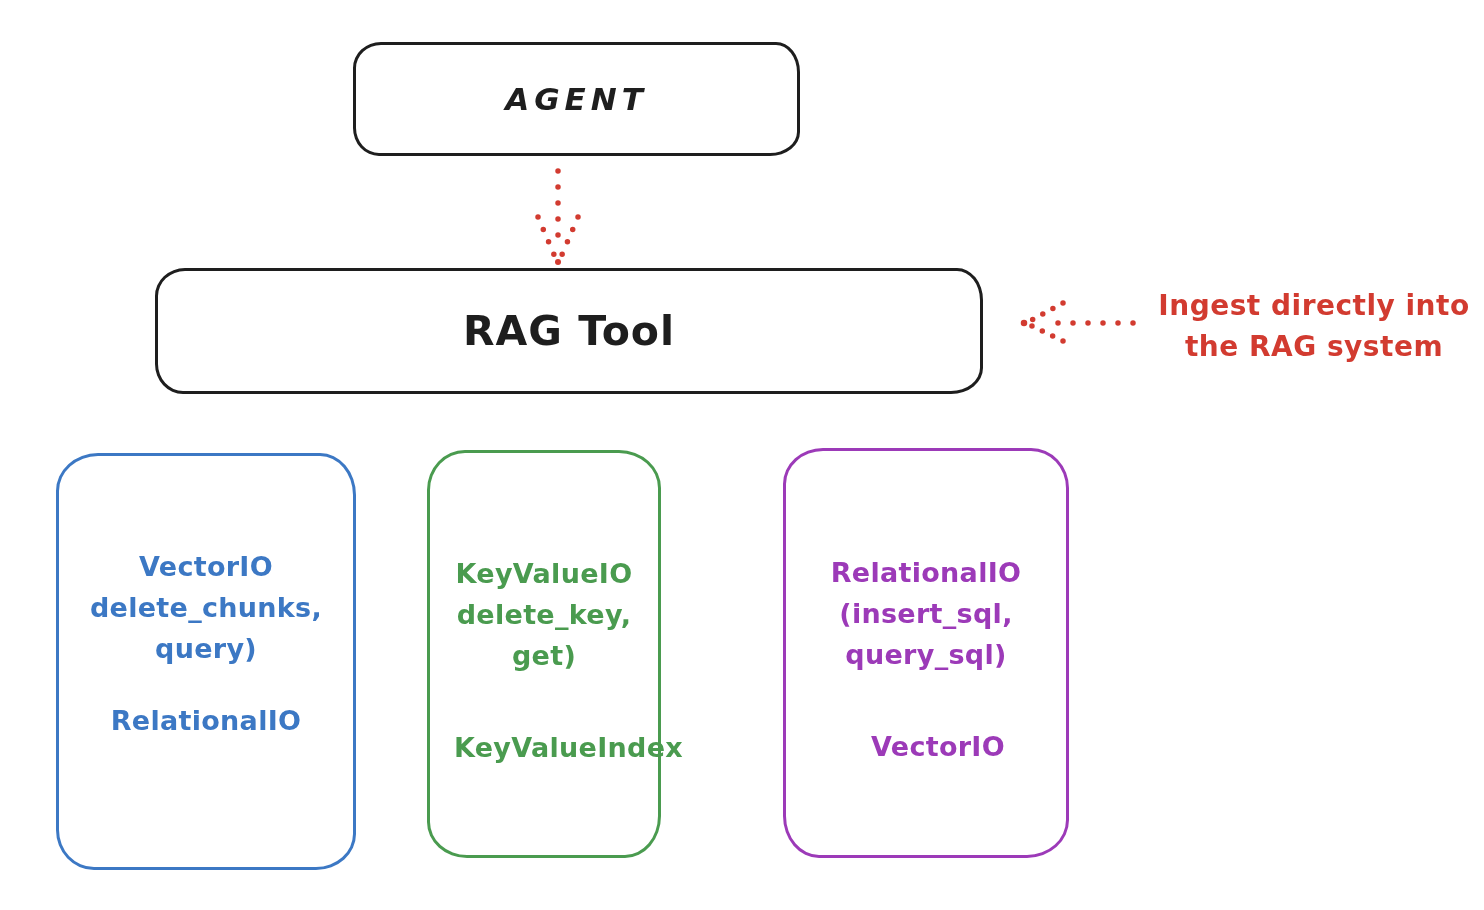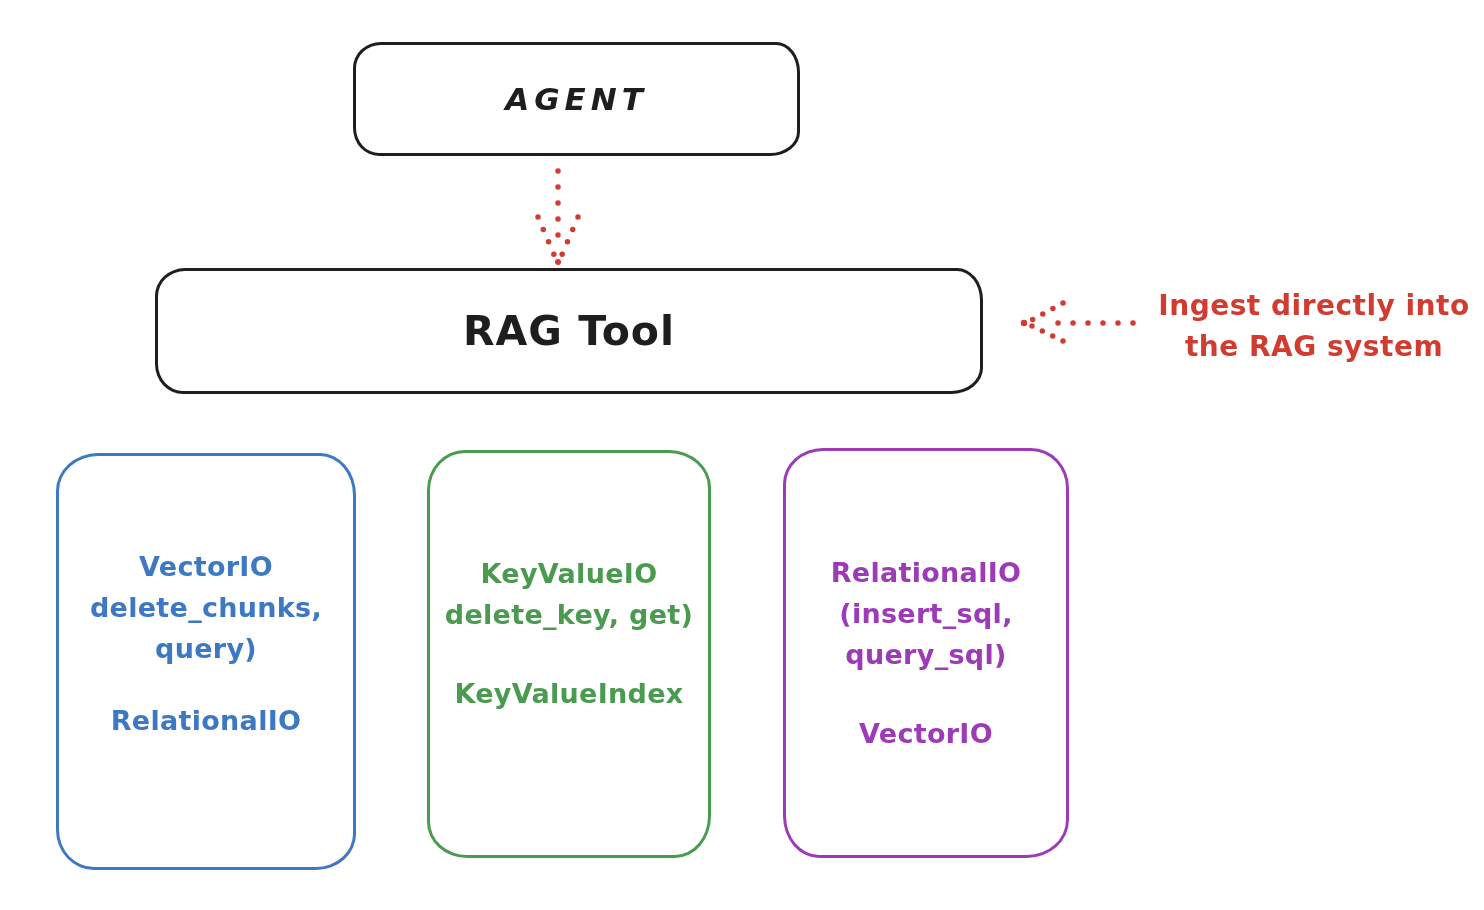--- a/index.html
+++ b/index.html
@@ -66,33 +66,33 @@
     font-size: 27px; font-weight: bold; line-height: 41px;
     letter-spacing: 0.3px;
   }
   .store-vector {
     left: 56px; top: 453px; width: 300px; height: 417px;
     color: var(--blue); border-color: var(--blue);
     border-radius: 42px 36px 40px 38px / 38px 42px 36px 40px;
     padding-top: 90px;
   }
   .store-keyvalue {
-    left: 427px; top: 450px; width: 284px; height: 408px;
+    left: 427px; top: 450px; width: 234px; height: 408px;
     color: var(--green); border-color: var(--green);
     border-radius: 38px 42px 36px 40px / 40px 38px 42px 36px;
     padding-top: 100px;
   }
   .store-relational {
     left: 783px; top: 448px; width: 286px; height: 410px;
     color: var(--purple); border-color: var(--purple);
     border-radius: 40px 38px 42px 36px / 36px 40px 38px 42px;
     padding-top: 101px;
   }
   .store-vector .index-label { margin-top: 31px; }
-  .store-keyvalue .index-label, .store-relational .index-label { margin-top: 38px; }
+  .store-keyvalue .index-label, .store-relational .index-label { margin-top: 51px; padding-left: 24px; }
 </style>
 </head>
 <body>
 
 <div class="canvas">
 
   <div class="box agent-box">
     <span class="agent-label">AGENT</span>
   </div>
 

